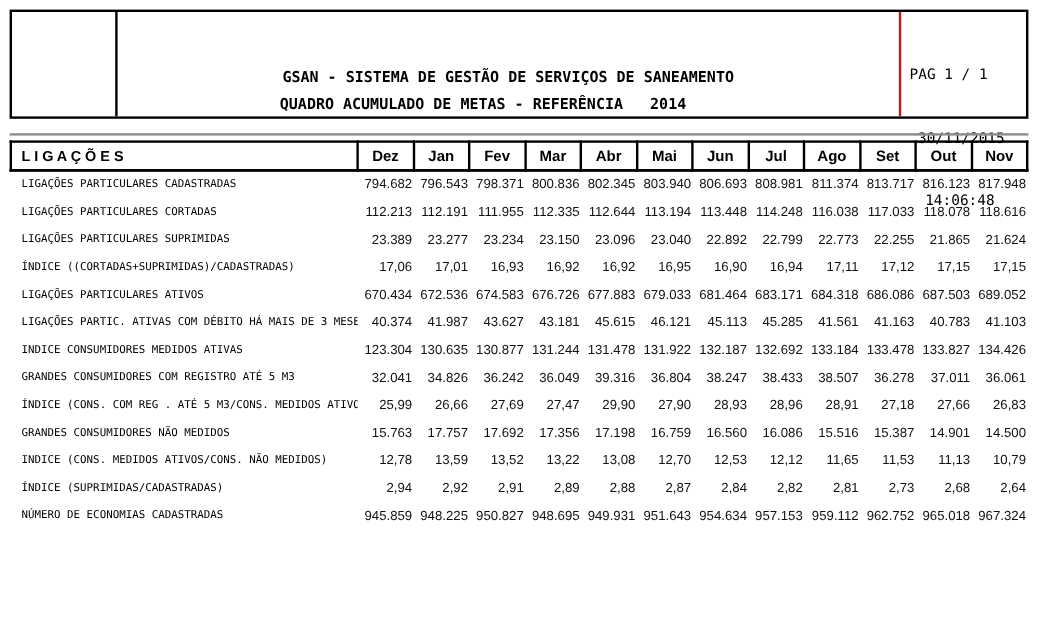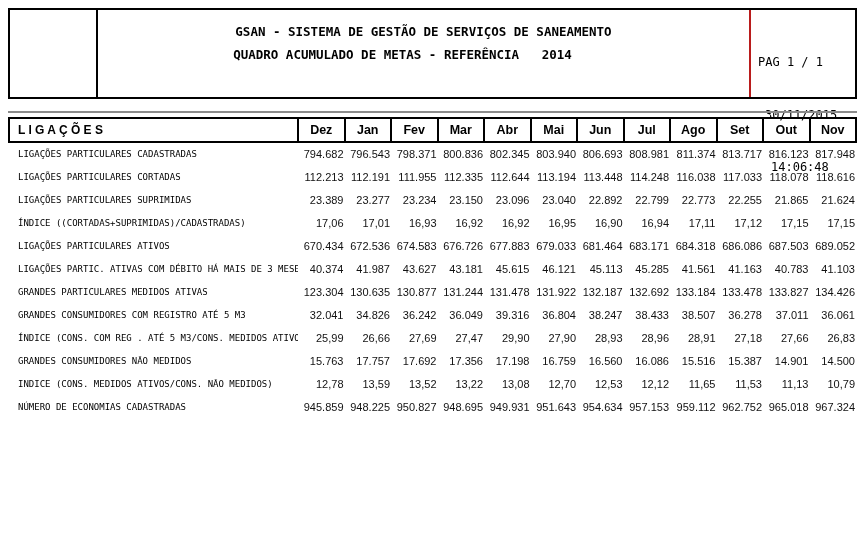--- a/index.html
+++ b/index.html
@@ -24,20 +24,21 @@
     width: 88px; height: 100%;
     border-right: 2px solid #000;
   }
   .title-cell {
     flex: 1;
     text-align: center;
     padding-top: 15px;
     font-weight: bold;
     font-size: 12.5px;
     line-height: 14px;
+    margin-top: 32px;
   }
   .title-line1 { white-space: pre; margin-bottom: 9px; }
   .title-line2 { white-space: pre; margin-right: 42px; }
   .page-info {
     width: 106px; height: 100%;
     border-left: 2px solid #b91c1c;
     padding: 9px 2px 0 7px;
     font-size: 12px;
     line-height: 17.5px;
     white-space: pre;
@@ -217,21 +218,21 @@
         <td>45.615</td>
         <td>46.121</td>
         <td>45.113</td>
         <td>45.285</td>
         <td>41.561</td>
         <td>41.163</td>
         <td>40.783</td>
         <td>41.103</td>
       </tr>
       <tr>
-        <td class="row-label">GRANDES PARTICULARES MEDIDOS ATIVAS</td>
+        <td class="row-label">INDICE CONSUMIDORES MEDIDOS ATIVAS</td>
         <td>123.304</td>
         <td>130.635</td>
         <td>130.877</td>
         <td>131.244</td>
         <td>131.478</td>
         <td>131.922</td>
         <td>132.187</td>
         <td>132.692</td>
         <td>133.184</td>
         <td>133.478</td>
@@ -292,20 +293,35 @@
         <td>13,08</td>
         <td>12,70</td>
         <td>12,53</td>
         <td>12,12</td>
         <td>11,65</td>
         <td>11,53</td>
         <td>11,13</td>
         <td>10,79</td>
       </tr>
       <tr>
+        <td class="row-label">ÍNDICE (SUPRIMIDAS/CADASTRADAS)</td>
+        <td>2,94</td>
+        <td>2,92</td>
+        <td>2,91</td>
+        <td>2,89</td>
+        <td>2,88</td>
+        <td>2,87</td>
+        <td>2,84</td>
+        <td>2,82</td>
+        <td>2,81</td>
+        <td>2,73</td>
+        <td>2,68</td>
+        <td>2,64</td>
+      </tr>
+      <tr>
         <td class="row-label">NÚMERO DE ECONOMIAS CADASTRADAS</td>
         <td>945.859</td>
         <td>948.225</td>
         <td>950.827</td>
         <td>948.695</td>
         <td>949.931</td>
         <td>951.643</td>
         <td>954.634</td>
         <td>957.153</td>
         <td>959.112</td>

